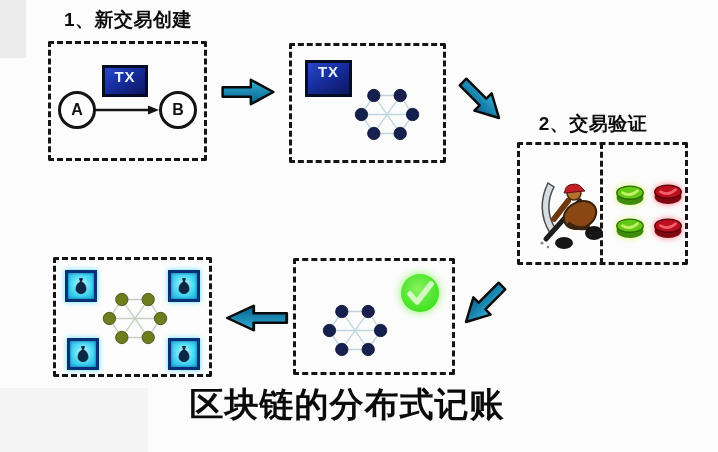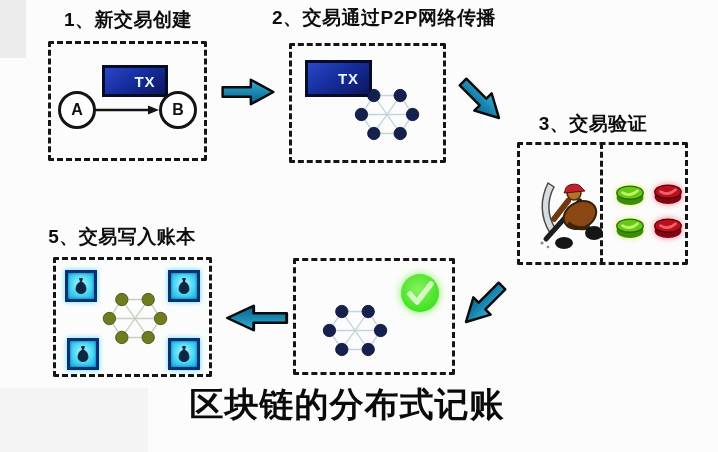--- a/index.html
+++ b/index.html
@@ -22,23 +22,23 @@
     font-weight:900;font-size:34px;color:#0a0a0a;white-space:nowrap;letter-spacing:1px;
   }
 
   .dbox{position:absolute;border:3px dashed #151515;border-radius:2px;}
   .divider-v{position:absolute;top:-2px;bottom:-2px;border-left:3px dashed #151515;}
 
   .flow-arrow{position:absolute;overflow:visible;}
   .flow-arrow path{fill:url(#arrowGrad);stroke:#0b0b0b;stroke-width:2.6;stroke-linejoin:round;}
 
   .tx-box{
-    position:absolute;display:flex;align-items:center;justify-content:center;
+    position:absolute;display:flex;justify-content:center;
     background:linear-gradient(145deg,#2a47c8 0%,var(--tx_blue,#162e9e) 45%,#0d1760 100%);
-    border:3px solid #050c28;color:#e8f4ff;font-weight:800;font-size:15px;letter-spacing:1px;padding-left:20px;
+    border:3px solid #050c28;color:#e8f4ff;font-weight:800;font-size:15px;letter-spacing:1px;
   }
 
   .ab-circle{
     position:absolute;width:32px;height:32px;border-radius:50%;
     background:#fff;border:3px solid #141414;display:flex;align-items:center;justify-content:center;
     font-weight:800;font-size:16px;color:#111;
   }
   .connector{position:absolute;left:0;top:0;pointer-events:none;}
   .connector line{stroke:#141414;stroke-width:2.4;}
   .connector polygon{fill:#141414;}
@@ -110,21 +110,20 @@
     </div>
     <div class="ab-circle" style="left:108px;top:47px">
       <span>B</span>
     </div>
   </div>
 
   <svg class="flow-arrow" style="left:219px;top:76px" width="58" height="32" viewBox="0 0 60 34">
     <path d="M3,12 L33,12 L33,4 L57,17 L33,30 L33,22 L3,22 Z"></path>
   </svg>
 
-  <div class="step-label" style="left:384px;top:7px">2、交易通过P2P网络传播</div>
   <div class="dbox" style="left:289px;top:43px;width:151px;height:114px">
     <div class="tx-box" style="left:13px;top:14px;width:41px;height:31px">
       <span>TX</span>
     </div>
     <svg class="network" style="left:62px;top:42px" width="66" height="53" viewBox="0 0 80 64">
       <g class="net-lines">
         <path d="M24,9 L56,9 L71,32 L56,55 L24,55 L9,32 Z"></path>
         <line x1="24" y1="9" x2="56" y2="55"></line>
         <line x1="56" y1="9" x2="24" y2="55"></line>
         <line x1="9" y1="32" x2="71" y2="32"></line>
@@ -137,21 +136,21 @@
         <circle cx="24" cy="55" r="7.5"></circle>
           <circle cx="56" cy="55" r="7.5"></circle>
       </g>
     </svg>
   </div>
 
   <svg class="flow-arrow" style="left:452px;top:84px;transform:rotate(45deg)" width="58" height="32" viewBox="0 0 60 34">
     <path d="M3,12 L33,12 L33,4 L57,17 L33,30 L33,22 L3,22 Z"></path>
   </svg>
 
-  <div class="step-label" style="left:593px;top:113px">3、交易验证</div>
+  <div class="step-label" style="left:593px;top:113px">2、交易验证</div>
   <div class="dbox" style="left:517px;top:142px;width:165px;height:117px">
     <div class="divider-v" style="left:80px"></div>
 
     <svg class="miner" style="left:14px;top:28px" width="72" height="78" viewBox="0 0 72 78">
       <path d="M14,10 C6,26 6,44 16,60 L21,55 C13,42 13,27 20,14 Z" fill="#d6dde0" stroke="#4a4a4a" stroke-width="1.5"></path>
       <line x1="12" y1="66" x2="46" y2="28" stroke="#1d1d1d" stroke-width="5" stroke-linecap="round"></line>
       <ellipse cx="46" cy="42" rx="17" ry="13" transform="rotate(-28 46 42)" fill="#8a4714" stroke="#35200a" stroke-width="2"></ellipse>
       <path d="M34,50 q10,8 22,4" stroke="#3c230c" stroke-width="4" fill="none"></path>
       <line x1="34" y1="28" x2="20" y2="46" stroke="#6e3810" stroke-width="6" stroke-linecap="round"></line>
       <circle cx="40" cy="20" r="7" fill="#b5722f" stroke="#4a2a0c" stroke-width="1.5"></circle>
@@ -212,21 +211,20 @@
     <svg class="check-badge" style="left:102px;top:10px" width="44" height="44" viewBox="0 0 44 44">
       <circle cx="22" cy="22" r="19"></circle>
       <path d="M12,23 L19,31 L33,13"></path>
     </svg>
   </div>
 
   <svg class="flow-arrow" style="left:224px;top:302px;transform:rotate(180deg)" width="66" height="32" viewBox="0 0 60 34" preserveAspectRatio="none">
     <path d="M3,12 L33,12 L33,4 L57,17 L33,30 L33,22 L3,22 Z"></path>
   </svg>
 
-  <div class="step-label" style="left:122px;top:226px">5、交易写入账本</div>
   <div class="dbox" style="left:53px;top:257px;width:153px;height:114px">
     <svg class="network olive" style="left:46px;top:32px" width="66" height="53" viewBox="0 0 80 64">
       <g class="net-lines">
         <path d="M24,9 L56,9 L71,32 L56,55 L24,55 L9,32 Z"></path>
         <line x1="24" y1="9" x2="56" y2="55"></line>
         <line x1="56" y1="9" x2="24" y2="55"></line>
         <line x1="9" y1="32" x2="71" y2="32"></line>
       </g>
       <g class="net-nodes">
         <circle cx="24" cy="9" r="7.5"></circle>

